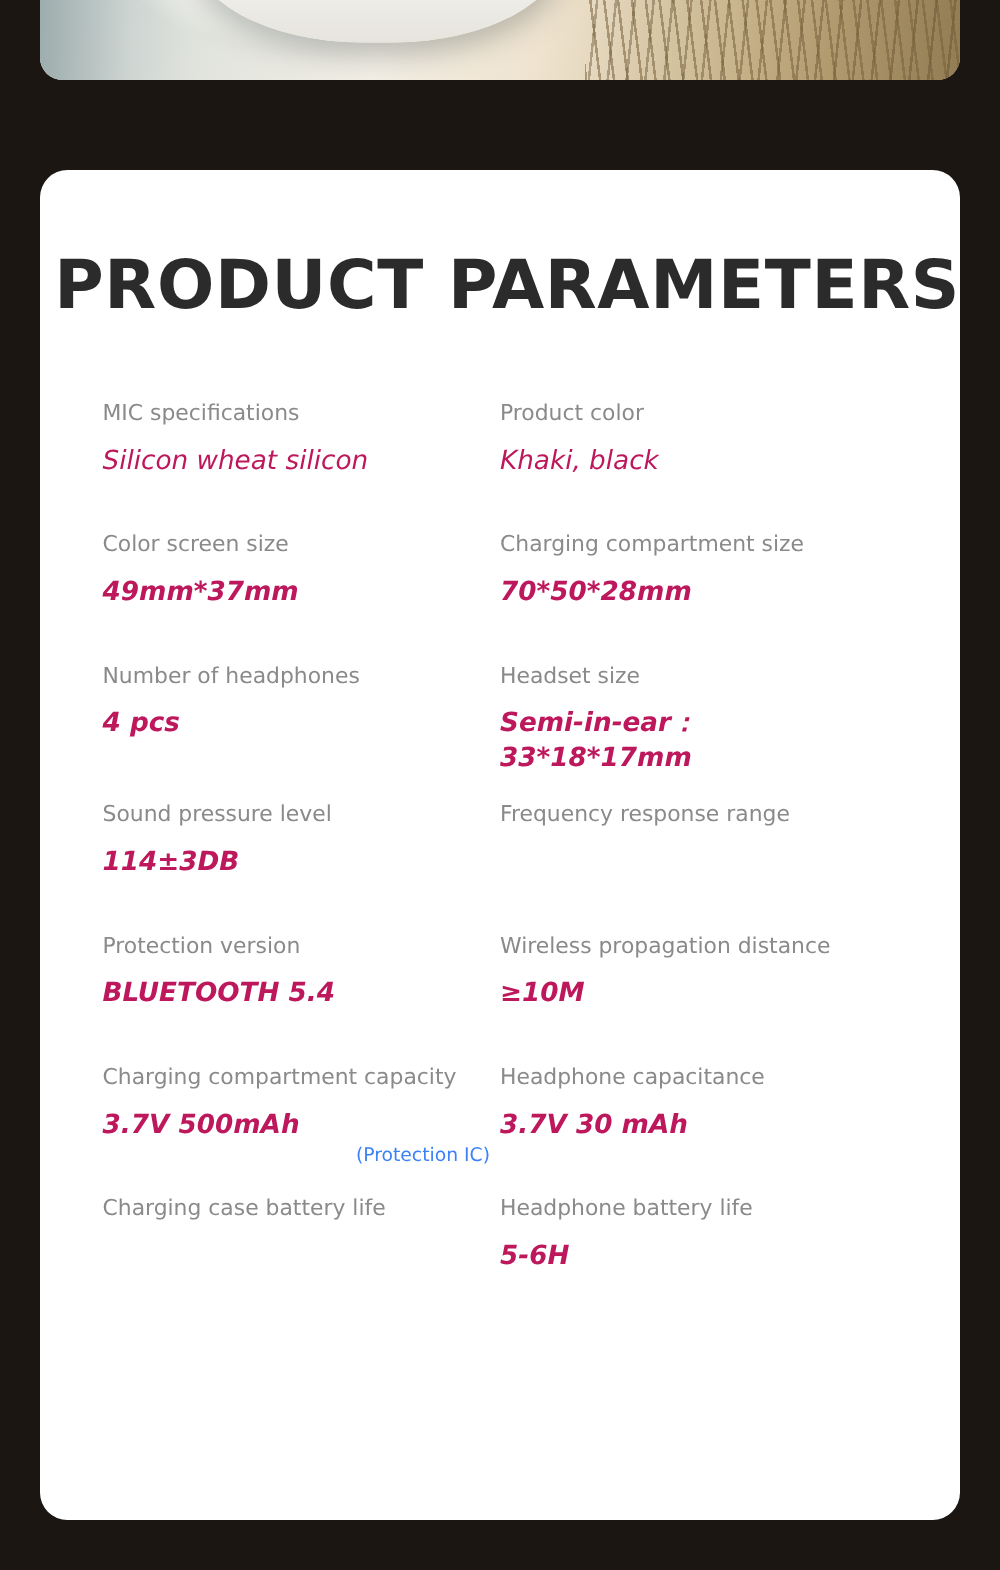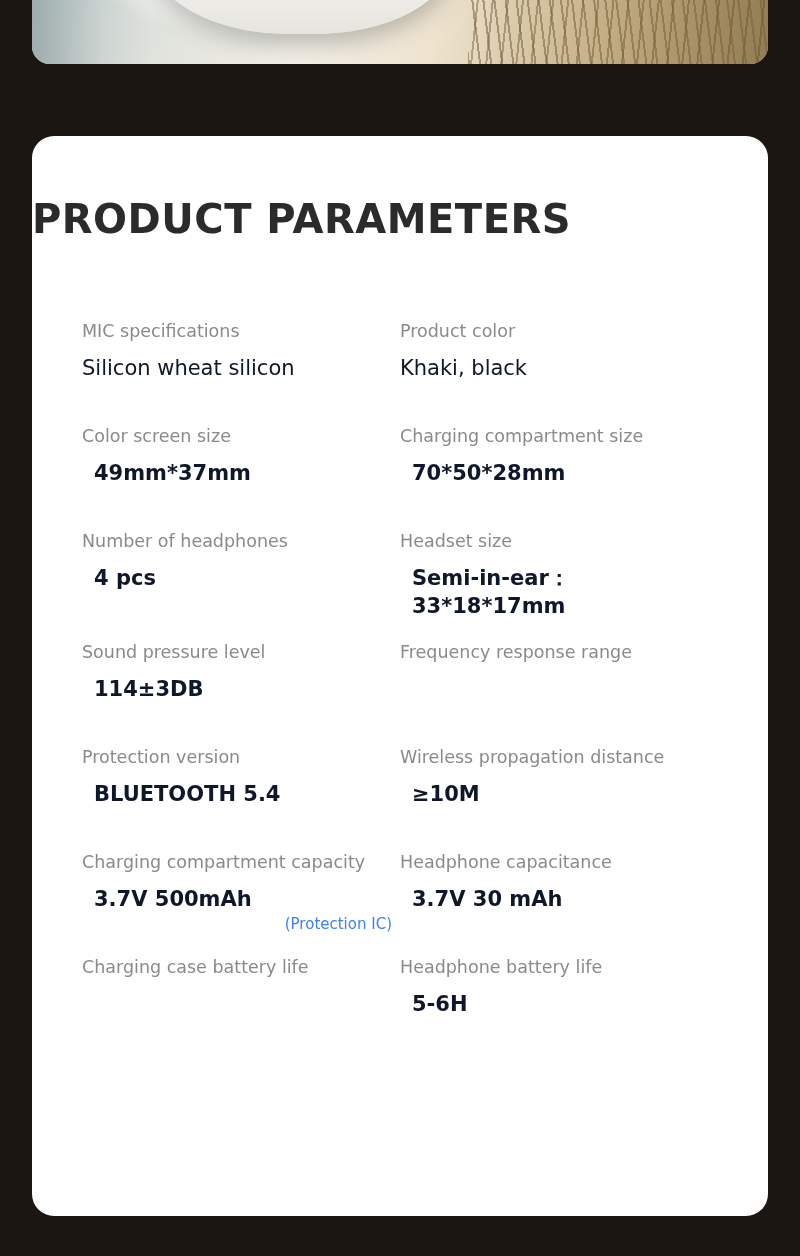--- a/index.html
+++ b/index.html
@@ -71,22 +71,22 @@
     left: 32px;
     top: 136px;
     width: 736px;
     height: 1080px;
     background: #ffffff;
     border-radius: 22px;
     box-sizing: border-box;
   }
 
   .card-title {
-    text-align: left;
-    font-size: 40px;
+    text-align: right;
+    font-size: 54px;
     font-weight: bold;
     color: #2b2b2b;
     letter-spacing: 0.5px;
     margin: 0;
     padding-top: 60px;
     font-family: "DejaVu Sans", "Liberation Sans", sans-serif;
   }
 
   .spec-grid {
     position: absolute;
@@ -108,28 +108,28 @@
 
   .spec-label {
     font-size: 17.5px;
     color: #8a8a8a;
     line-height: 1.25;
     margin: 0 0 12px 0;
     font-weight: normal;
   }
   .spec-value {
     font-size: 21px;
-    color: #0f172a;
+    color: #be185d;
     line-height: 1.3;
     margin: 0;
     font-weight: 500;
+    font-style: italic;
   }
   .spec-value.bold {
     font-weight: bold;
-    margin-left: 12px;
   }
   .spec-sub {
     font-size: 15px;
     color: #3b82f6;
     margin: 2px 0 0 0;
     line-height: 1.2;
     text-align: right;
   }
 
   

